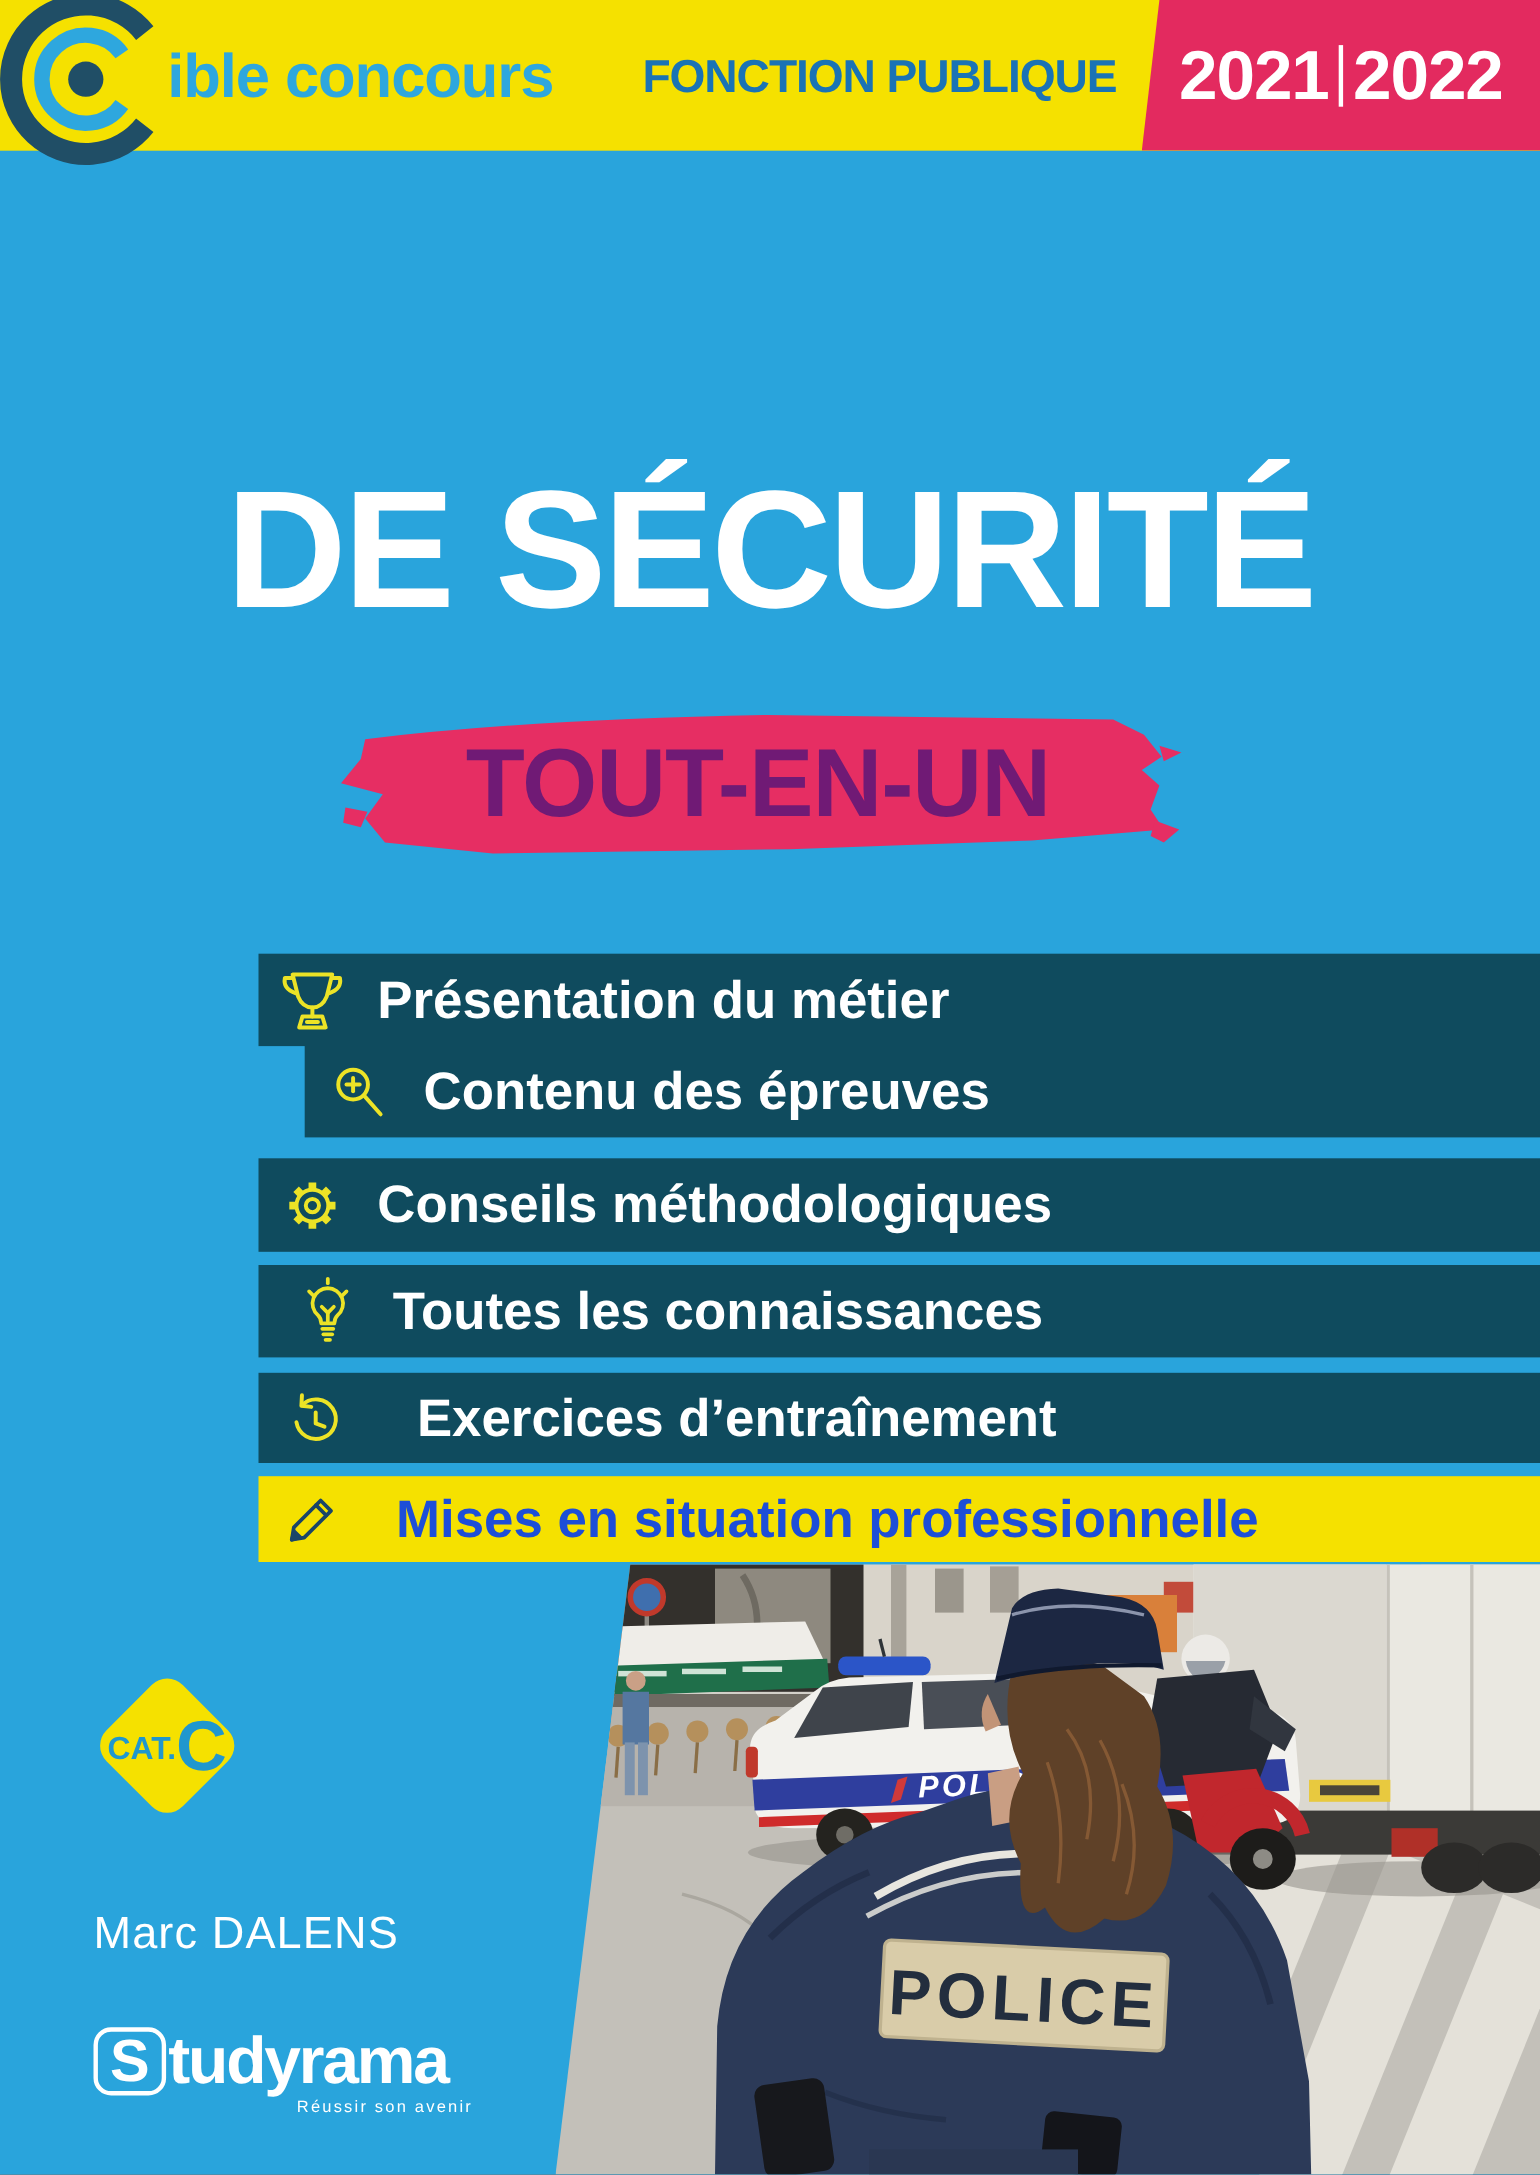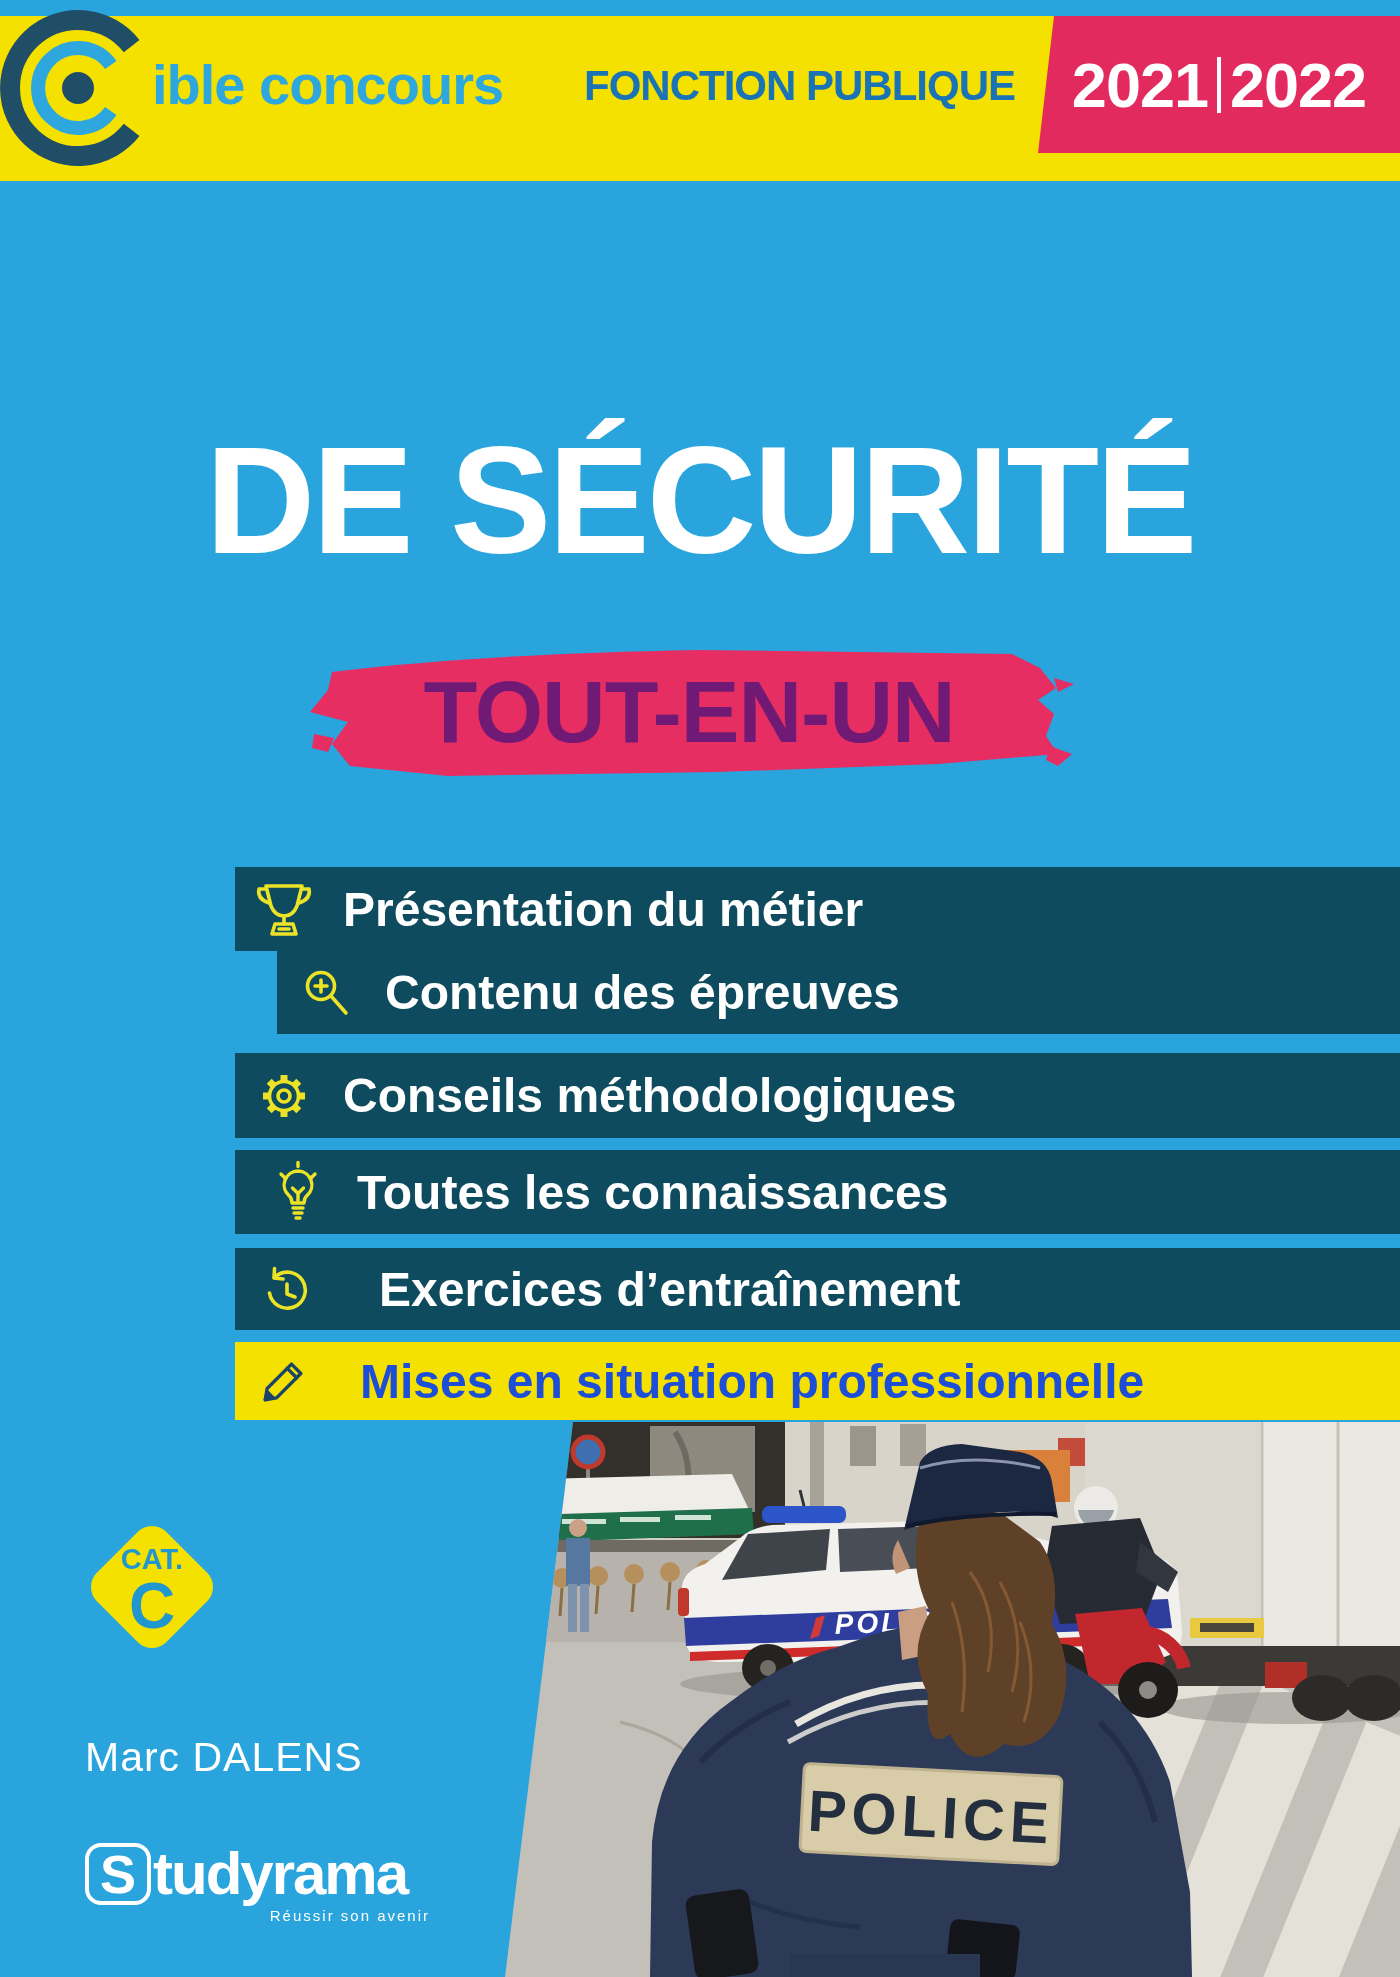--- a/index.html
+++ b/index.html
@@ -1,20 +1,20 @@
 <!DOCTYPE html>
 <html><head>
 <meta charset="utf-8">
 <style>
   html,body{margin:0;padding:0;background:#777;}
   *{box-sizing:border-box;}
   .cover{position:relative;width:1400px;height:1977px;background:#29a4dc;overflow:hidden;
          font-family:"Liberation Sans",sans-serif;margin:0 auto;}
   
-  .topbar{position:absolute;left:0;top:16px;width:1400px;height:165px;background:#f5e100;padding-left:12px;}
+  .topbar{position:absolute;left:0;top:0;width:1400px;height:137px;background:#f5e100;padding-left:12px;}
   .logo{position:absolute;left:0;top:-8px;width:170px;height:160px;overflow:visible;}
   .brand{position:absolute;left:152px;top:36px;font-size:56px;font-weight:bold;color:#2ea7de;
          letter-spacing:-1px;white-space:nowrap;}
   .collection{position:absolute;left:540px;top:46px;font-size:42px;font-weight:bold;color:#1a73b5;
          letter-spacing:-1px;white-space:nowrap;margin-left:44px;}
   .yearbox{position:absolute;left:1038px;top:0;width:362px;height:137px;background:#e32a5f;
          display:flex;align-items:center;justify-content:center;
          clip-path:polygon(16px 0,100% 0,100% 100%,0 100%);}
   .yearbox span{font-size:63px;font-weight:bold;color:#fff;letter-spacing:-1px;}
   .yeardiv{width:4px;height:56px;background:#fff;margin:0 9px;}
@@ -33,21 +33,21 @@
        padding-left:14px;}
   .bar .ic{width:70px;height:66px;flex:0 0 70px;display:flex;align-items:center;justify-content:center;}
   .bar .lbl{margin-left:24px;font-size:48px;font-weight:bold;color:#fff;letter-spacing:0;
        white-space:nowrap;}
   .bar.yellow{background:#f5e100;}
   .bar.yellow .lbl{color:#1d4ed8;margin-left:41px;}
   
   .cat-badge{position:absolute;left:86px;top:1521px;width:132px;height:132px;}
   .cat-badge .diamond{position:absolute;left:17px;top:17px;width:98px;height:98px;background:#f5e100;
        border-radius:20px;transform:rotate(45deg);}
-  .cat-badge .tx{position:absolute;left:0;top:0;width:132px;height:132px;display:flex;flex-direction:column;
+  .cat-badge .tx{position:absolute;left:0;top:0;width:132px;height:132px;display:flex;flex-direction:row;
        align-items:center;justify-content:center;color:#2097ce;}
   .cat-badge .p{font-size:29px;font-weight:bold;letter-spacing:0;margin-top:6px;}
   .cat-badge .c{font-size:64px;font-weight:bold;line-height:.95;}
   .author{position:absolute;left:85px;top:1734px;font-size:41px;color:#fff;letter-spacing:1px;}
   .pub{position:absolute;left:85px;top:1843px;width:360px;color:#fff;}
   .pub .row{display:flex;align-items:flex-start;}
   .sbox{width:66px;height:62px;border:4px solid #fff;border-radius:16px;display:flex;align-items:center;
         justify-content:center;font-size:54px;font-weight:bold;margin-right:2px;}
   .rest{font-size:60px;font-weight:bold;letter-spacing:-2px;line-height:62px;}
   .tagline{font-size:15px;letter-spacing:2px;text-align:right;margin-top:2px;width:345px;}

